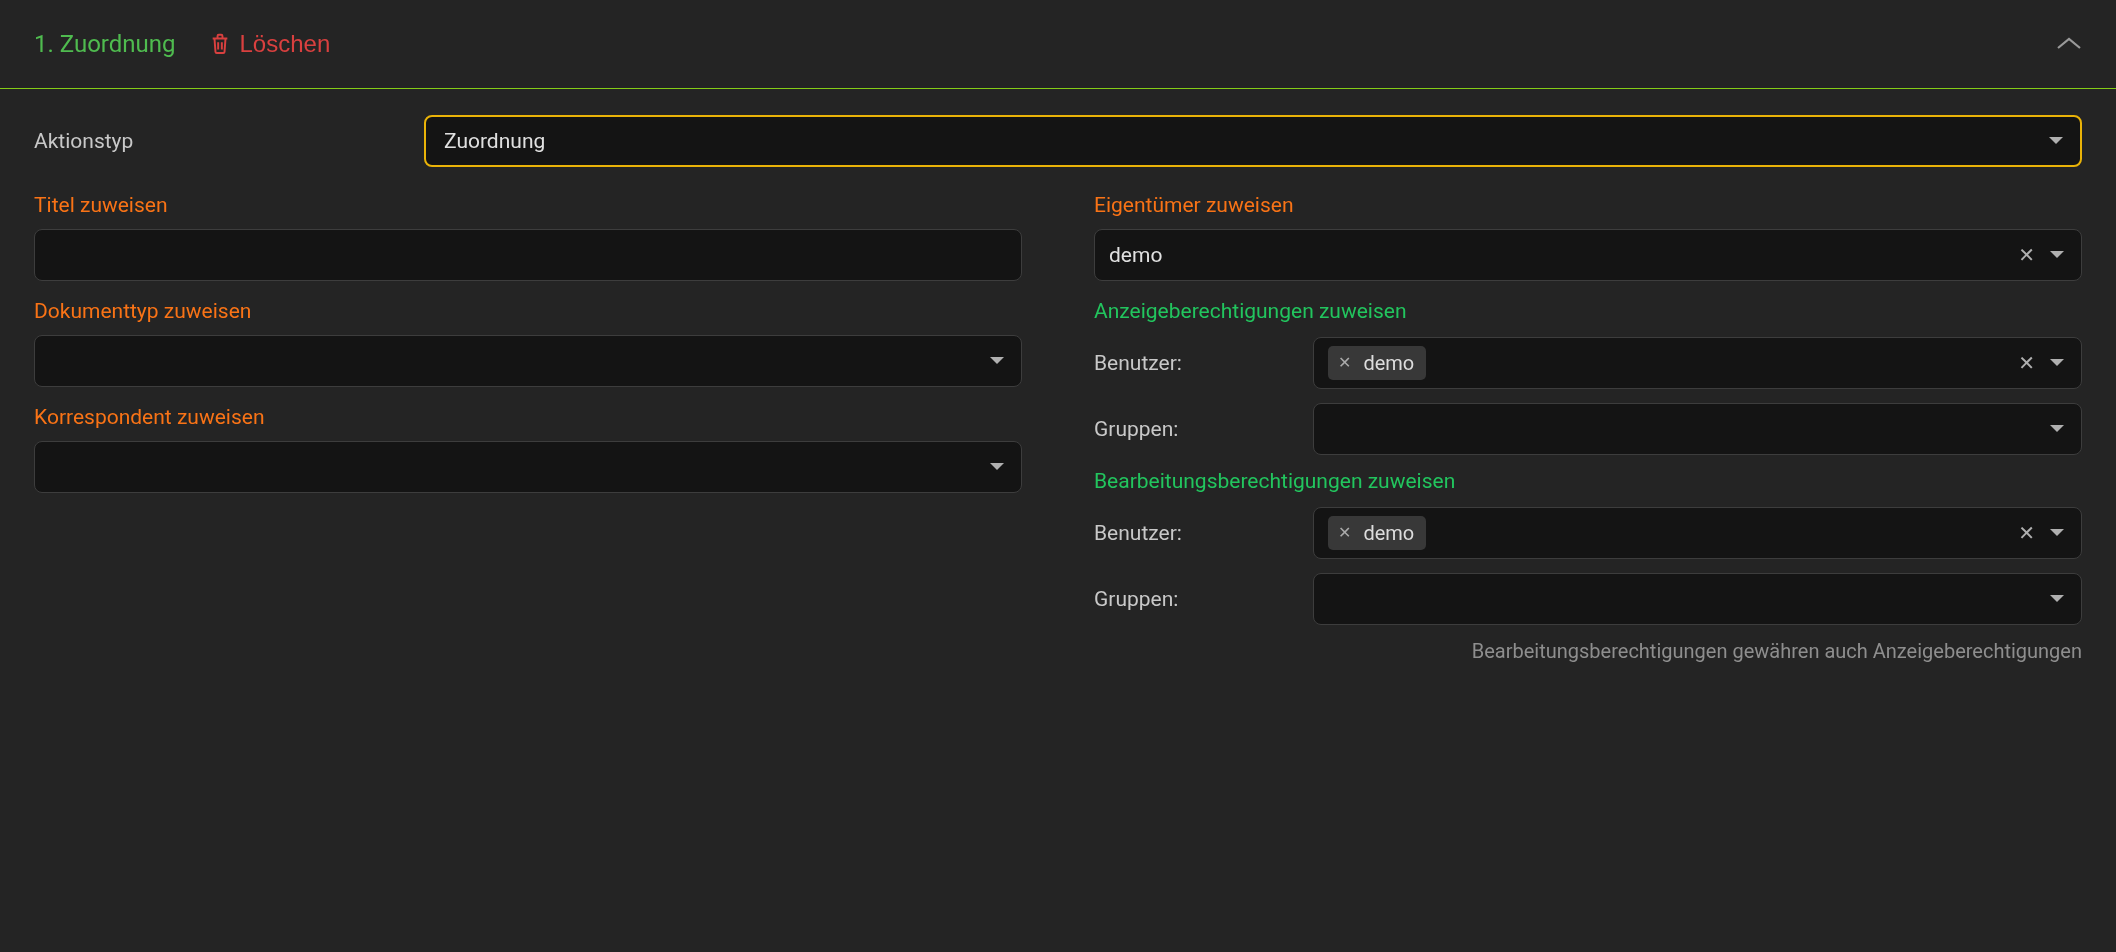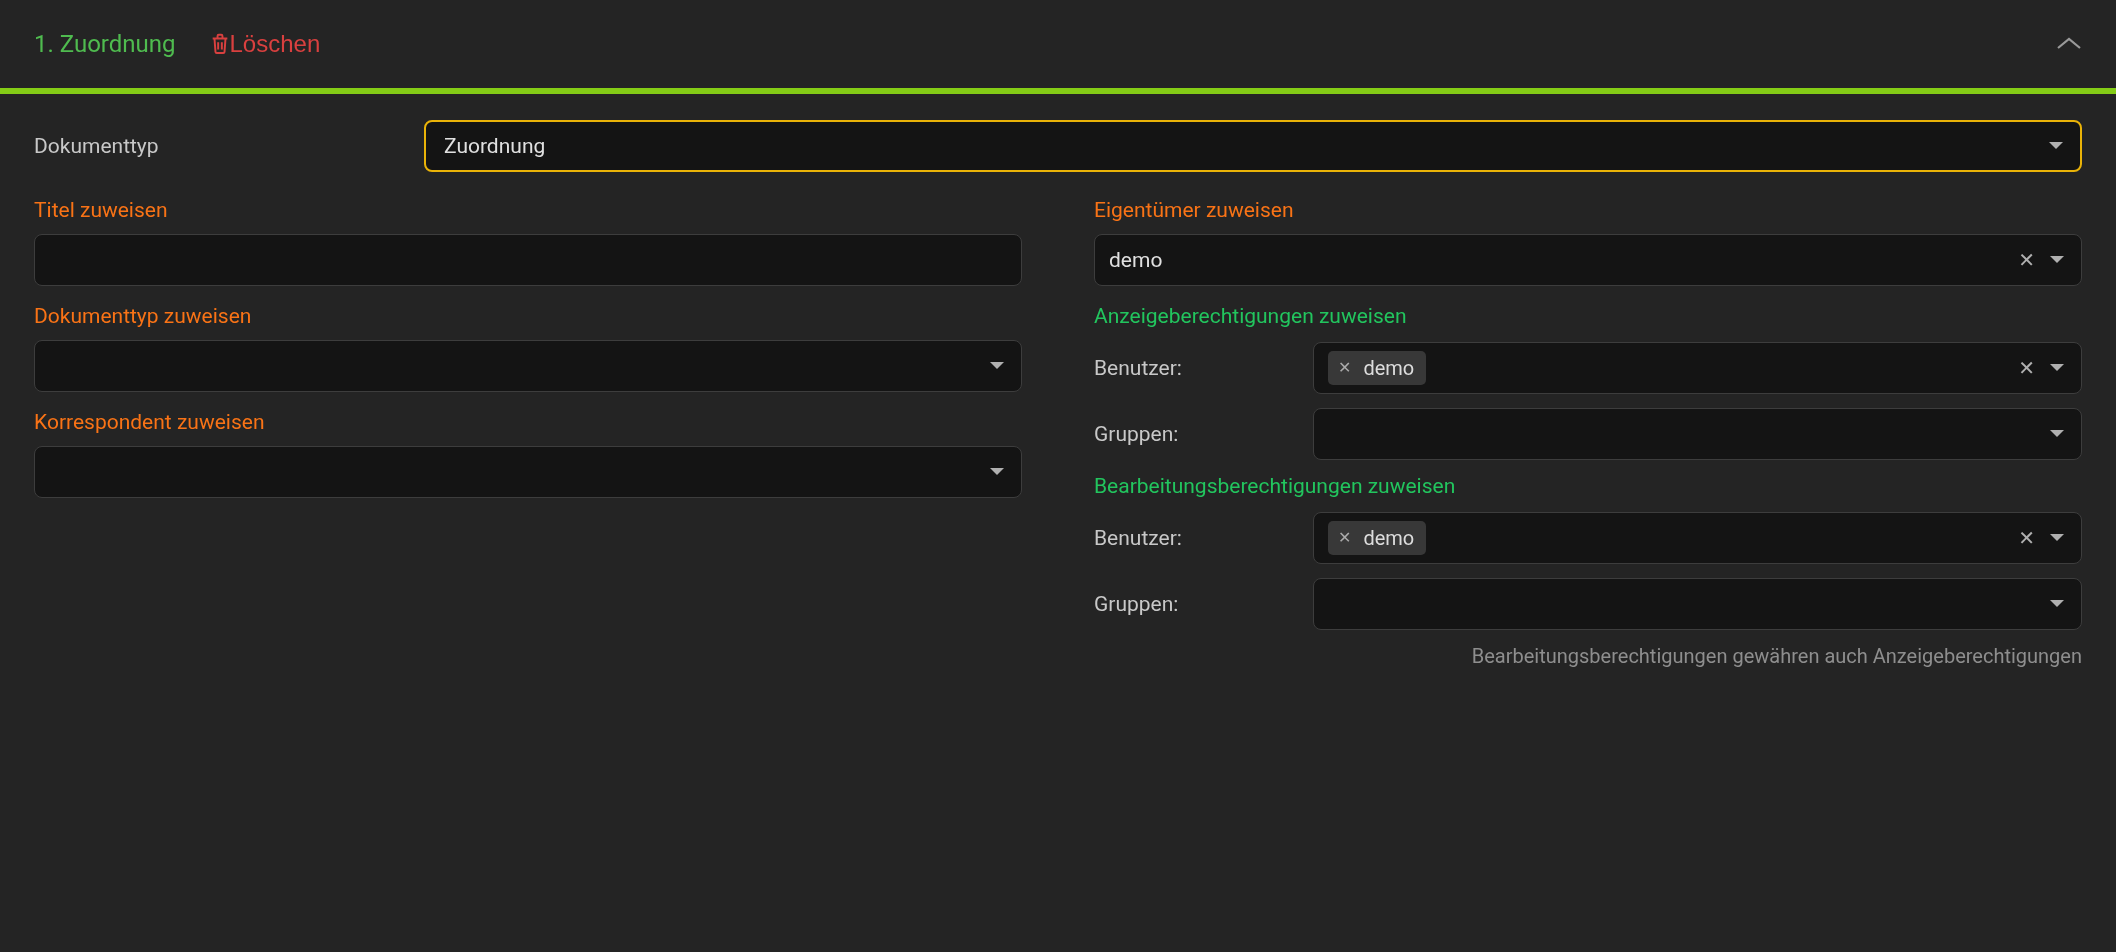--- a/index.html
+++ b/index.html
@@ -14,32 +14,33 @@
   }
   .panel {
     background: #242424;
     width: 100%;
     height: 100%;
   }
   .header {
     display: flex;
     align-items: center;
     padding: 30px 34px;
-    border-bottom: 6px solid #84cc16;
+    border-bottom: 1px solid #84cc16;
     position: relative;
   }
   .header-title {
     color: #4fbb4f;
     font-size: 24px;
     font-weight: 400;
     margin-right: 34px;
   }
   .delete-btn {
     display: flex;
     align-items: center;
+    gap: 10px;
     color: #d9403f;
     font-size: 24px;
     cursor: pointer;
     background: none;
     border: none;
   }
   .trash-icon svg { width: 20px; height: 22px; display: block; }
   .collapse-icon {
     position: absolute;
     right: 34px;
@@ -185,21 +186,21 @@
     <span class="collapse-icon">
       <svg viewBox="0 0 26 16" fill="none" stroke="#999" stroke-width="2.2">
           <path d="M2 12 L13 3 L24 12"></path>
         </svg>
     </span>
   </div>
 
   <div class="body">
 
     <div class="row-full">
-      <span class="lbl">Dokumenttyp</span>
+      <span class="lbl">Aktionstyp</span>
       <div class="select-full">
         <span class="select-value">Zuordnung</span>
         <span class="caret">
           <svg viewBox="0 0 16 10">
               <path d="M1 1 L8 8 L15 1" fill="#b0b0b0"></path>
             </svg>
         </span>
       </div>
     </div>
 

